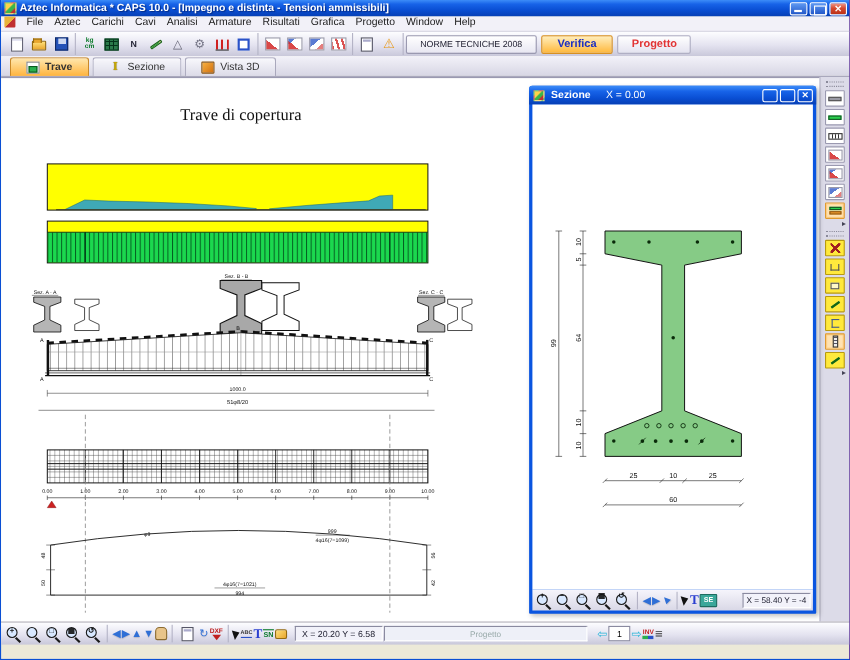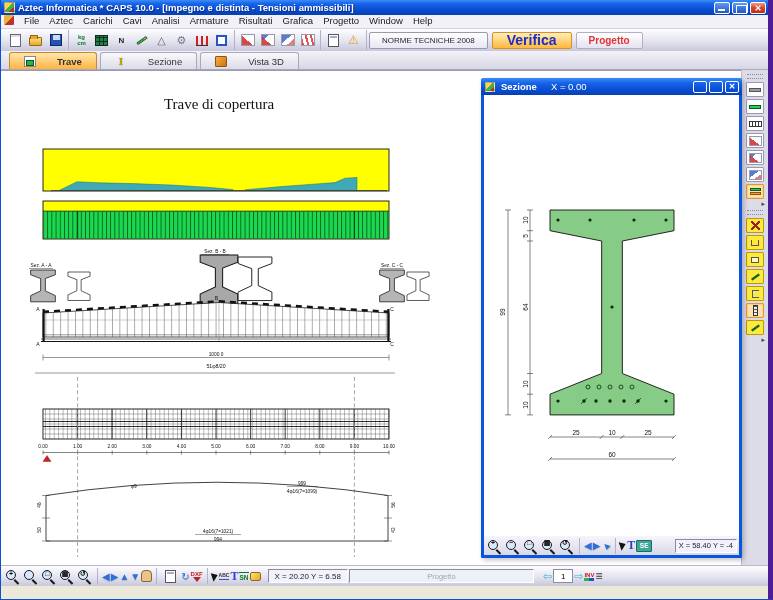--- a/index.html
+++ b/index.html
@@ -1,18 +1,18 @@
 <!DOCTYPE html>
 <html><head>
 <meta charset="utf-8">
 <style>
 *{margin:0;padding:0;box-sizing:border-box}
 html,body{width:773px;height:600px}
 body{font-family:"Liberation Sans",sans-serif;background:#ece9d8;position:relative;overflow:hidden}
-.app{position:absolute;inset:0;background:#ece9d8;border-left:1px solid #0a4fd4;border-right:5px solid #4c1d95;border-bottom:1px solid #0a4fd4}
+.app{position:absolute;inset:0;background:#ece9d8;border-left:1px solid #0a4fd4;border-right:1px solid #4c1d95;border-bottom:1px solid #0a4fd4}
 
 .titlebar{position:absolute;left:0;top:0;right:0;height:15px;background:linear-gradient(180deg,#3c8cf8 0%,#1763e8 25%,#0a4fd4 60%,#063fb4 100%);display:flex;align-items:center;padding:0 2px;color:#fff;z-index:40}
 .ticon{width:11px;height:11px;margin:0 3px 0 1px;background:linear-gradient(135deg,#ffd24a 0 40%,#3bb54a 40% 72%,#c03030 72% 100%);border:1px solid rgba(255,255,255,.35);flex:none}
 .ttext{font-size:9.5px;font-weight:bold;text-shadow:1px 1px 1px rgba(0,20,80,.6);white-space:nowrap;overflow:hidden;flex:1}
 .wbtn{width:16px;height:12px;margin-left:2px;border:1px solid #fff;border-radius:2px;position:relative;flex:none;display:flex;align-items:center;justify-content:center}
 .wbtn.bblue{background:linear-gradient(180deg,#5f9af2,#2257c8)}
 .wbtn.min::after{content:"";position:absolute;left:3px;bottom:2px;width:7px;height:2px;background:#fff}
 .wbtn.max::after{content:"";position:absolute;left:3px;top:2px;width:9px;height:7px;border:1.5px solid #fff}
 .wbtn.close{background:linear-gradient(180deg,#f09a8a,#d8492e 45%,#b93015);color:#fff;font-size:8.5px;line-height:8px;font-weight:bold}
 
@@ -38,26 +38,26 @@
 .i-sect{width:11px;height:11px;border:2px solid #2a52c8;background:#fff}
 .i-diag{width:14px;height:12px;background-color:#fff;border:1px solid #99a}
 .d1{background-image:linear-gradient(to top right,rgba(210,40,40,.85) 0 45%,transparent 45%)}
 .d2{background-image:linear-gradient(to top right,rgba(210,40,40,.85) 0 40%,transparent 40%),linear-gradient(to bottom right,rgba(50,90,200,.8) 0 28%,transparent 28%)}
 .d3{background-image:linear-gradient(to bottom right,rgba(50,90,200,.8) 0 40%,transparent 40%),linear-gradient(to top left,rgba(210,40,40,.6) 0 30%,transparent 30%)}
 .d4{background-image:repeating-linear-gradient(75deg,rgba(210,40,40,.8) 0 2px,transparent 2px 5px)}
 .i-page{width:11px;height:13px;background:#fff;border:1px solid #556;box-shadow:inset 0 0 0 1px #fff,inset 0 3px 0 #aac}
 .i-warn{color:#e8950a;font-size:12px}
 .btn{height:17px;display:flex;align-items:center;justify-content:center;border-radius:2px;margin:0 2px;white-space:nowrap}
 .btn-norme{padding:0 12px;font-size:8px;color:#223;background:linear-gradient(180deg,#fff,#e8e7f2);border:1px solid #9a99b0}
-.btn-verifica{padding:0 14px;font-size:14px;font-weight:bold;color:#1c2fc2;background:linear-gradient(180deg,#ffeebc,#ffb83c);border:1px solid #d89020}
+.btn-verifica{padding:0 14px;font-size:10px;font-weight:bold;color:#1c2fc2;background:linear-gradient(180deg,#ffeebc,#ffb83c);border:1px solid #d89020}
 .btn-progetto{padding:0 12px;font-size:10px;font-weight:bold;color:#e23434;background:linear-gradient(180deg,#ffffff,#e4e3f0);border:1px solid #b0afc4}
 .btn-precmp{padding:0 16px;font-size:9px;color:#8a8a9a;background:linear-gradient(180deg,#f6f5fc,#d9d8e6);border:1px solid #9a99b0}
 
 .tabbar{position:absolute;left:0;top:51px;right:0;height:19px;background:linear-gradient(180deg,#f3f2f9,#d7d6e4);border-bottom:1px solid #a9a8bc;display:flex;align-items:flex-end;padding-left:8px;gap:3px;z-index:40}
-.tab{height:17px;display:flex;align-items:center;gap:21px;padding:0 14px;font-size:9.5px;color:#333;border:1px solid #a9a8bc;border-bottom:none;border-radius:3px 3px 0 0;background:linear-gradient(180deg,#f8f8fc,#dcdbe8)}
+.tab{height:17px;display:flex;align-items:center;gap:5px;padding:0 14px;font-size:9.5px;color:#333;border:1px solid #a9a8bc;border-bottom:none;border-radius:3px 3px 0 0;background:linear-gradient(180deg,#f8f8fc,#dcdbe8)}
 .tab.active{background:linear-gradient(180deg,#ffe7ae,#ffb43e);border-color:#c9892a;font-weight:bold}
 .tic{width:12px;height:11px;flex:none;position:relative}
 .ic-trave{background:#fff;border:1px solid #888}
 .ic-trave::after{content:"";position:absolute;left:1px;top:3px;right:1px;height:4px;background:#2ab04e;border:1px solid #0a5a20}
 .ic-sezione{display:flex;align-items:center;justify-content:center;font:bold 11px "Liberation Serif",serif;color:#c8a800;text-shadow:0 0 1px #665500}
 .ic-vista{background:linear-gradient(135deg,#f8b040,#d07010);border:1px solid #8a5510;border-radius:1px}
 
 .canvas{position:absolute;left:0;top:70px;width:745px;height:495px;background:#fff;border-top:1px solid #9a99b0}
 
 .rtb{position:absolute;right:0;top:70px;width:27px;height:495px;background:#dcdbe8;border-left:1px solid #b9b8c9;display:flex;flex-direction:column;align-items:center;padding-top:3px;gap:2px;z-index:20}

